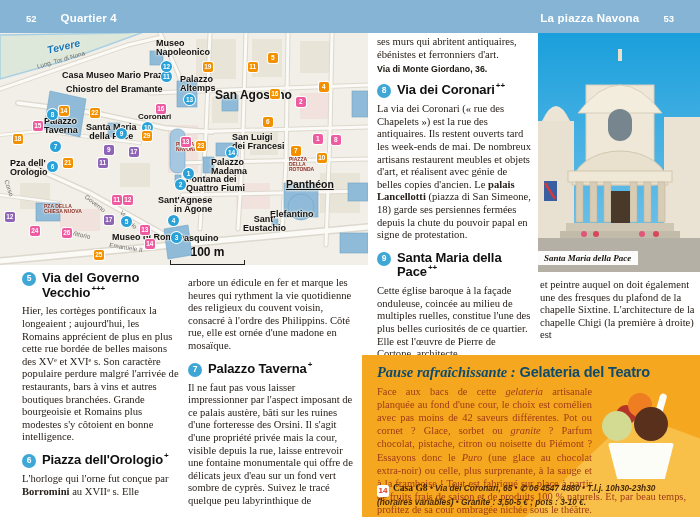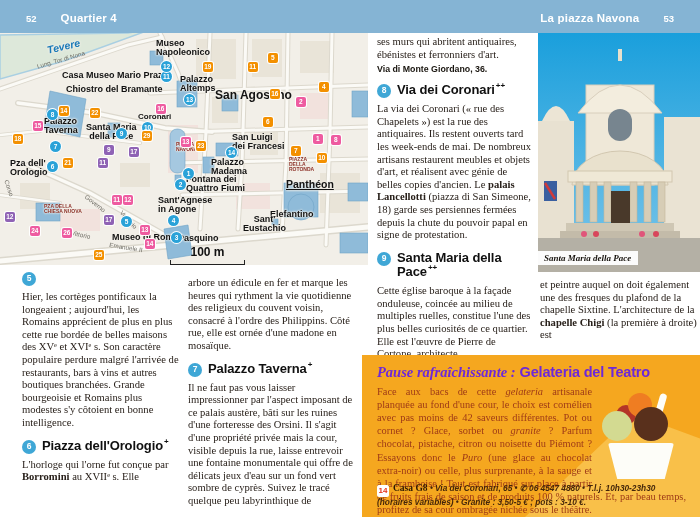--- a/index.html
+++ b/index.html
@@ -45,21 +45,21 @@
   .photo{position:absolute;left:538px;top:33px;width:162px;height:239px;overflow:hidden;}
   .photo-caption{position:absolute;left:0;bottom:7px;background:rgba(255,255,255,.95);
                  font-family:"Liberation Serif",serif;font-style:italic;font-weight:bold;
                  font-size:9px;color:#17130e;padding:2px 7px 2px 6px;}
 
   
   .gelbox{position:absolute;left:362px;top:355px;width:338px;height:162px;background:#f5a71f;
           box-sizing:border-box;padding:9px 14px 8px 15px;overflow:hidden;}
   .beam{position:absolute;right:0;bottom:0;width:175px;height:112px;background:#f9c049;
         clip-path:polygon(0 100%,62% 8%,100% 30%,100% 100%);}
-  .gel-title{position:relative;font-size:14.5px;color:#6d28d9;margin-bottom:4px;}
+  .gel-title{position:relative;font-size:14.5px;color:#0c4a6e;margin-bottom:4px;}
   .gel-title .ti{font-family:"Liberation Serif",serif;font-style:italic;font-weight:bold;}
   .gel-title .tb{font-weight:bold;letter-spacing:-.2px;}
   .gel-body{position:relative;font-family:"Liberation Serif",serif;font-size:10.4px;line-height:1.26;
             color:#9e3a17;text-align:justify;}
   .icecream{float:right;width:88px;height:98px;margin:6px 0 0 6px;shape-outside:inset(0);position:relative;}
   .gel-info{position:absolute;left:15px;bottom:9px;width:300px;font-size:8.3px;font-weight:bold;
             font-style:italic;color:#44260a;line-height:1.35;}
   .gel-info .plan{font-style:normal;font-family:"Liberation Serif",serif;font-size:9.5px;color:#2c1804;}
   .badge{display:inline-block;width:12px;height:12px;background:#fff;color:#e5341a;border-radius:2px;
          font-style:normal;font-size:8px;line-height:12px;text-align:center;margin-right:4px;vertical-align:-2px;}
@@ -176,21 +176,21 @@
         <div class="map-label" style="left: 215px; top: 56px; font-size: 12px; text-align: center;">San Agostino</div>
         <div class="map-label" style="left: 138px; top: 80px; font-size: 8px;">Coronari</div>
         <div class="map-label" style="left: 86px; top: 90px; font-size: 9px; text-align: center;">Santa Maria
 della Pace</div>
         <div class="map-label" style="left: 44px; top: 84px; font-size: 9px;">Palazzo
 Taverna</div>
         <div class="map-label" style="left: 10px; top: 126px; font-size: 9px;">Pza dell'
 Orologio</div>
         <div class="map-label" style="left: 186px; top: 142px; font-size: 9px;">Fontana dei
 Quattro Fiumi</div>
-        <div class="map-label" style="left: 158px; top: 163px; font-size: 9px;">Sant'Agnese
+        <div class="map-label" style="left: 158px; top: 163px; font-size: 9px; text-align: right;">Sant'Agnese
 in Agone</div>
         <div class="map-label" style="left: 178px; top: 181px; font-size: 9px; margin-top: 20px;">Pasquino</div>
         <div class="map-label" style="left: 112px; top: 200px; font-size: 9px;">Museo di Roma</div>
         <div class="map-label" style="left: 211px; top: 125px; font-size: 9px;">Palazzo
 Madama</div>
         <div class="map-label" style="left: 232px; top: 100px; font-size: 9px;">San Luigi
 dei Francesi</div>
         <div class="map-label" style="left: 286px; top: 146px; font-size: 10.5px; text-decoration: underline;">Panthéon</div>
         <div class="map-label" style="left: 270px; top: 177px; font-size: 9px;">Elefantino</div>
         <div class="map-label" style="left: 243px; top: 182px; font-size: 9px; text-align: center;">Sant'
@@ -257,20 +257,21 @@
       </div>
     <div class="scalebar">
       <span>100 m</span>
       <div class="bar"></div>
     </div>
   </div>
 
   <div class="textcol" id="col1" style="left:22px;top:271px;width:157px;">
       <div class="sec-h">
         <span class="sec-num">5</span>
+        <span class="sec-t">Via del Governo Vecchio<sup>+++</sup></span>
       </div>
       <p class="bp"><span>Hier, les cortèges pontificaux la longeaient ; aujourd'hui, les Romains apprécient de plus en plus cette rue bordée de belles maisons des XVᵉ et XVIᵉ s. Son caractère populaire perdure malgré l'arrivée de restaurants, bars à vins et autres boutiques branchées. Grande bourgeoisie et Romains plus modestes s'y côtoient en bonne intelligence.</span></p>
       <div class="sec-h">
         <span class="sec-num">6</span>
         <span class="sec-t">Piazza dell'Orologio<sup>+</sup></span>
       </div>
       <p class="bp"><span>L'horloge qui l'orne fut conçue par </span><span style="font-weight: bold;">Borromini</span><span> au XVIIᵉ s. Elle</span></p>
     </div>
   <div class="textcol" id="col2" style="left:188px;top:277px;width:165px;">
       <p class="bp"><span>arbore un édicule en fer et marque les heures qui rythment la vie quotidienne des religieux du couvent voisin, consacré à l'ordre des Philippins. Côté rue, elle est ornée d'une madone en mosaïque.</span></p>
@@ -288,21 +289,21 @@
         <span class="sec-t">Via dei Coronari<sup>++</sup></span>
       </div>
       <p class="bp"><span>La via dei Coronari (« rue des Chapelets ») est la rue des antiquaires. Ils restent ouverts tard les week-ends de mai. De nombreux artisans restaurent meubles et objets d'art, et réalisent avec génie de belles copies d'ancien. Le </span><span style="font-weight: bold;">palais Lancellotti</span><span> (piazza di San Simeone, 18) garde ses persiennes fermées depuis la chute du pouvoir papal en signe de protestation.</span></p>
       <div class="sec-h">
         <span class="sec-num">9</span>
         <span class="sec-t">Santa Maria della Pace<sup>++</sup></span>
       </div>
       <p class="bp"><span>Cette église baroque à la façade onduleuse, coincée au milieu de multiples ruelles, constitue l'une des plus belles curiosités de ce quartier. Elle est l'œuvre de Pierre de Cortone, architecte</span></p>
     </div>
   <div class="textcol" id="col4" style="left:540px;top:279px;width:158px;">
-      <p class="bp"><span>et peintre auquel on doit également une des fresques du plafond de la chapelle Sixtine. L'architecture de la </span><span style="font-weight: bold; text-align: center;">chapelle Chigi</span><span> (la première à droite) est</span></p>
+      <p class="bp"><span>et peintre auquel on doit également une des fresques du plafond de la chapelle Sixtine. L'architecture de la </span><span style="font-weight: normal; text-align: center;">chapelle Chigi</span><span> (la première à droite) est</span></p>
     </div>
 
   <div class="photo">
     <svg width="162" height="239" viewBox="0 0 162 239">
       <defs>
         <linearGradient id="sky" x1="0" y1="0" x2="0" y2="1">
           <stop offset="0" stop-color="#1a9fdc"></stop>
             <stop offset="1" stop-color="#7cc6ea"></stop>
         </linearGradient>
       </defs>

